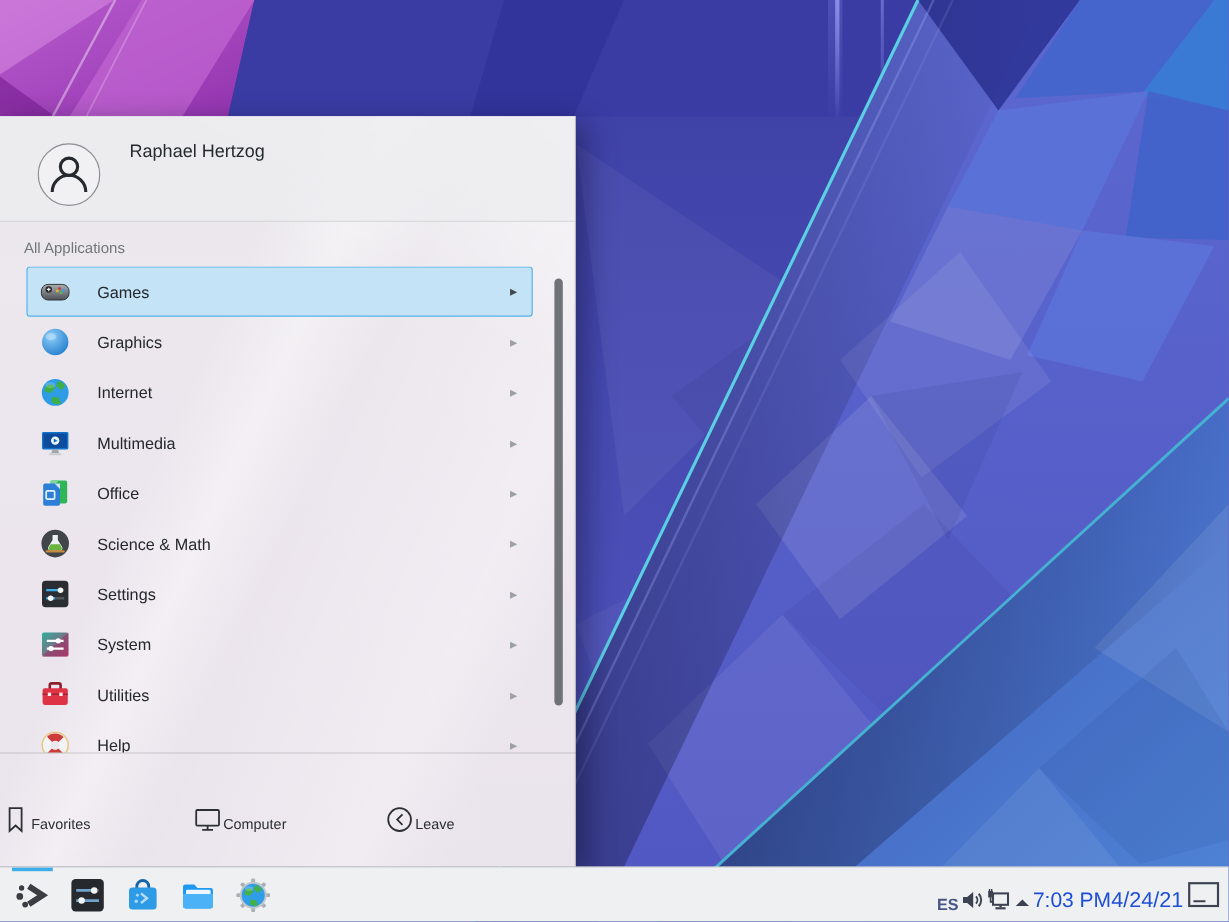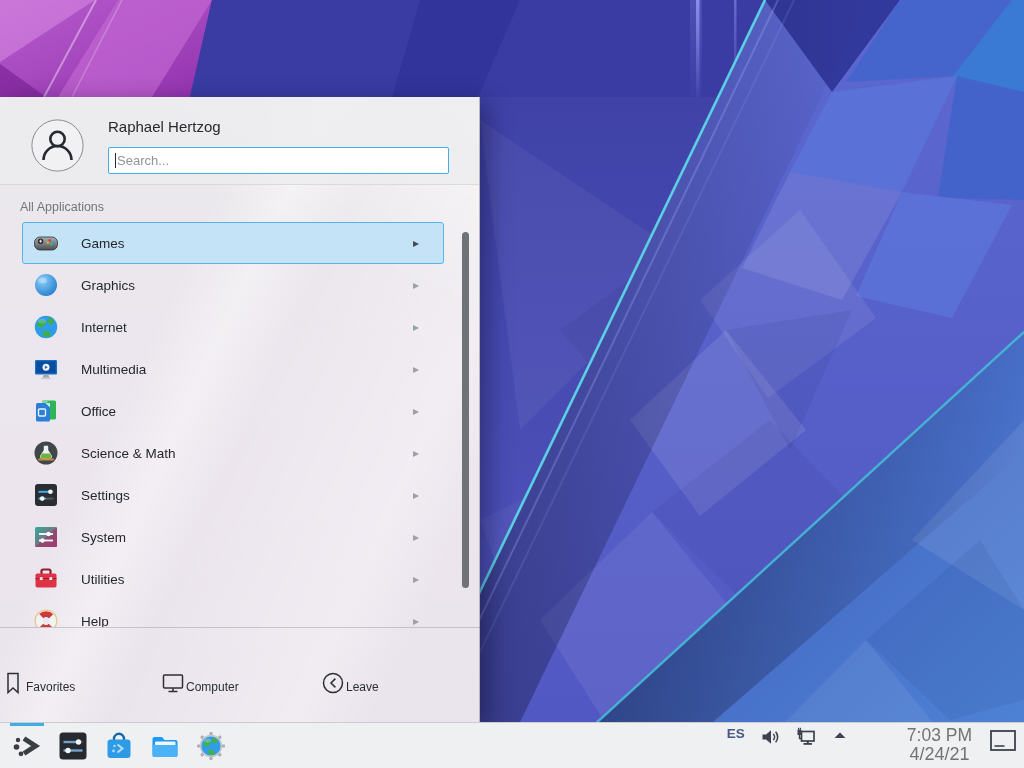--- a/index.html
+++ b/index.html
@@ -36,21 +36,21 @@
     flex:1; border:none; outline:none; background:transparent;
     font-family:inherit; font-size:13px; color:#26292d; height:100%;
   }
   .search-input::placeholder { color:#8f9498; opacity:1; }
 
   .section-label { position:absolute; left:20px; top:103px; font-size:12.5px; color:#71767a; }
 
   .cat-list { position:absolute; left:0; top:125px; width:480px; height:405px; overflow:hidden; padding:0 36px 0 22px; }
   .cat-row {
     height:42px; display:flex; align-items:center;
-    border:1px solid transparent; border-radius:3px; padding:0 24px 0 9px;
+    border:1px solid transparent; border-radius:3px; padding:0 12px 0 9px;
     cursor:pointer;
   }
   .cat-row.selected { background:#c4e3f7; border-color:#55b4e8; }
   .cat-icon { width:28px; height:28px; flex:0 0 28px; }
   .cat-label { margin-left:21px; font-size:13.5px; color:#24282c; }
   .submenu-arrow { margin-left:auto; font-size:12px; color:#9aa0a5; line-height:1; }
   .cat-row.selected .submenu-arrow { color:#43484d; }
 
   .scrollbar { position:absolute; right:10px; top:135px; width:7px; height:356px; border-radius:4px; background:#6f7276; }
 
@@ -67,25 +67,25 @@
   
   .taskbar {
     position:absolute; left:0; bottom:0; width:1024px; height:46px;
     background:#eef0f1; border-top:1px solid rgba(0,0,0,.15);
     display:flex; align-items:center; padding:0 6px 0 8px;
   }
   .task-btn { position:relative; width:38px; height:46px; display:flex; align-items:center; justify-content:center; margin-right:8px; cursor:pointer; }
   .task-btn.active::before { content:""; position:absolute; top:0; left:2px; right:2px; height:3px; background:#3daee9; }
   .task-btn svg { width:32px; height:32px; }
 
-  .tray { margin-left:auto; display:flex; align-items:flex-start; gap:14px; }
+  .tray { margin-left:auto; display:flex; align-items:flex-end; }
   .kbd-layout { font-size:13.5px; font-weight:bold; color:#4a5786; cursor:pointer; }
   .tray-icon { width:22px; height:22px; cursor:pointer; }
   .caret-icon { width:18px; height:18px; cursor:pointer; }
-  .clock { display:flex; flex-direction:column; align-items:center; line-height:1.08; color:#737373; cursor:pointer;margin-left:44px; }
+  .clock { display:flex; flex-direction:row; align-items:center; line-height:1.08; color:#1d4ed8; cursor:pointer; }
   .clock-time { font-size:17.5px; }
   .clock-date { font-size:18px; }
   .show-desktop { width:30px; height:30px; margin-left:2px; cursor:pointer; }
 </style>
 </head>
 <body>
 
 <div class="screen">
 
   <svg class="wallpaper" viewBox="0 0 1024 768" preserveAspectRatio="none">
@@ -165,24 +165,20 @@
 
   <div class="menu">
 
     <div class="menu-header">
       <svg class="avatar" viewBox="0 0 53 53">
         <circle cx="26.5" cy="26.5" r="25.6" fill="rgba(255,255,255,.25)" stroke="#8a8d90" stroke-width="1"></circle>
         <circle cx="26.5" cy="20" r="7.2" fill="none" stroke="#26292d" stroke-width="2.6"></circle>
         <path d="M12.5 41 a14 14 0 0 1 28 0" fill="none" stroke="#26292d" stroke-width="2.6"></path>
       </svg>
       <div class="user-name">Raphael Hertzog</div>
-      <div class="search-box">
-        <div class="search-caret"></div>
-        <input class="search-input" type="text" placeholder="Search..." style="">
-      </div>
     </div>
 
     <div class="section-label">All Applications</div>
 
     <div class="cat-list">
 
       <div class="cat-row selected">
         <svg class="cat-icon" viewBox="0 0 28 28">
           <defs>
               <linearGradient id="icGp" x1="0" y1="0" x2="0" y2="1">

